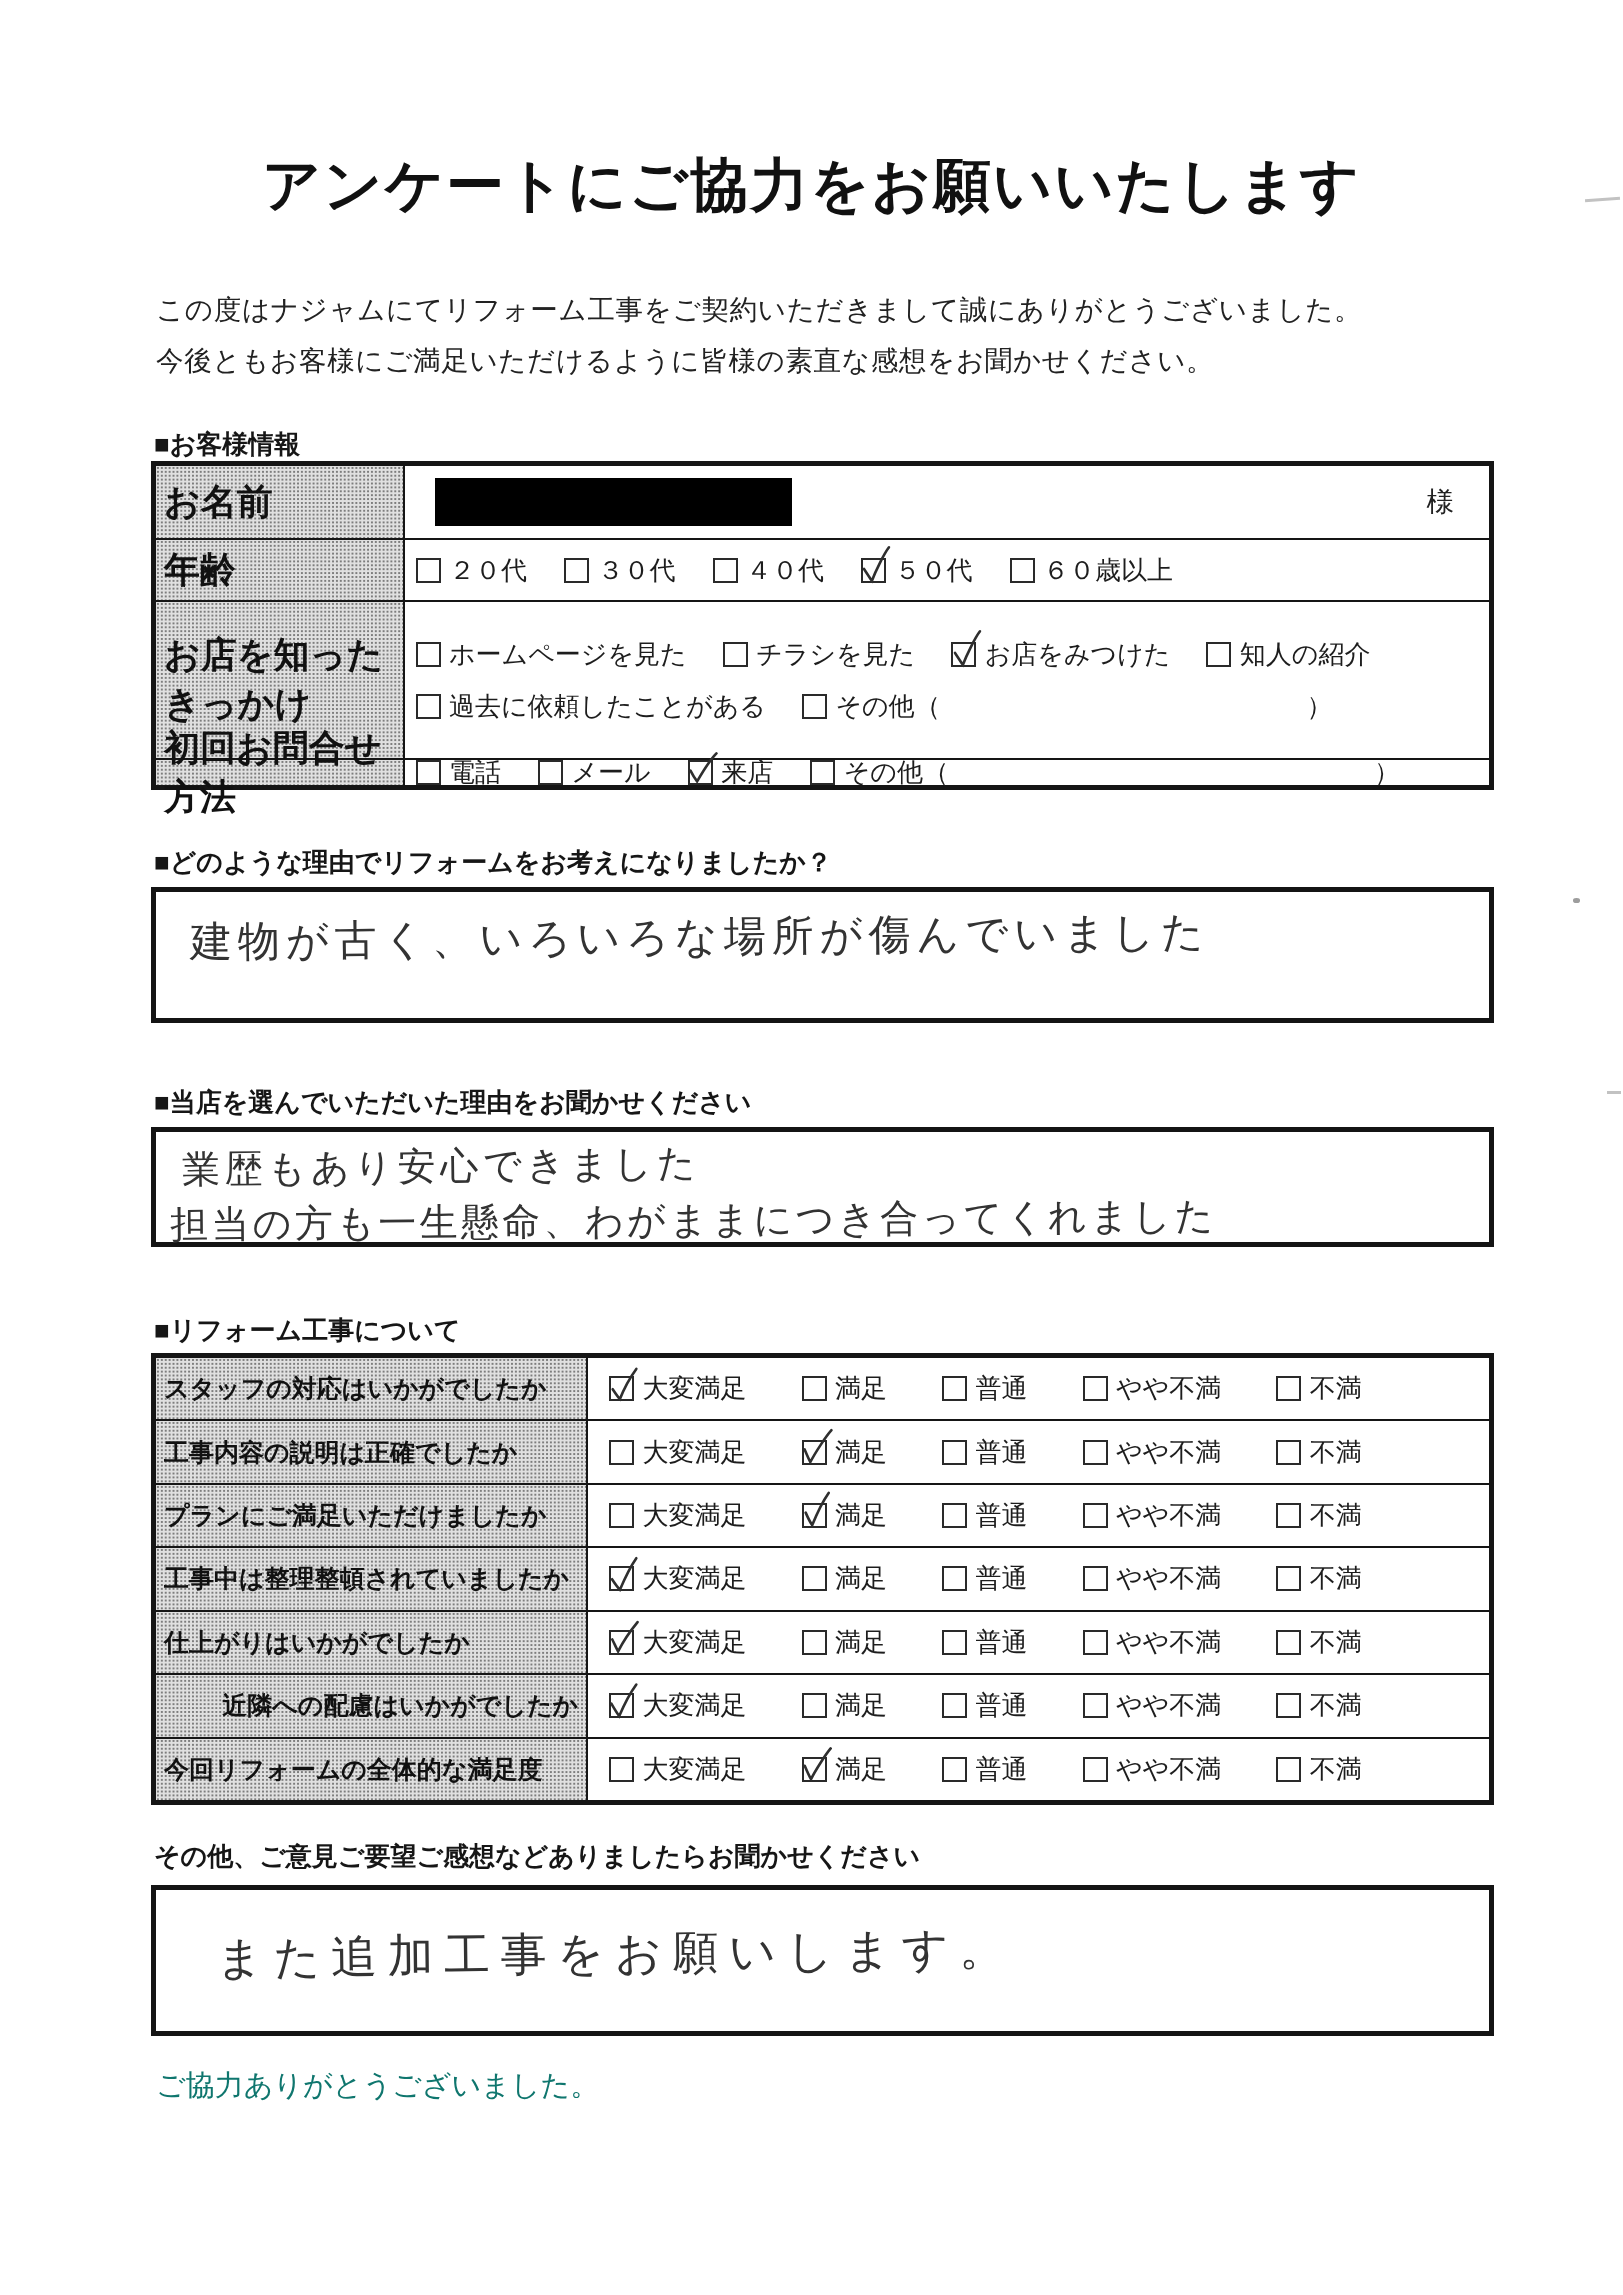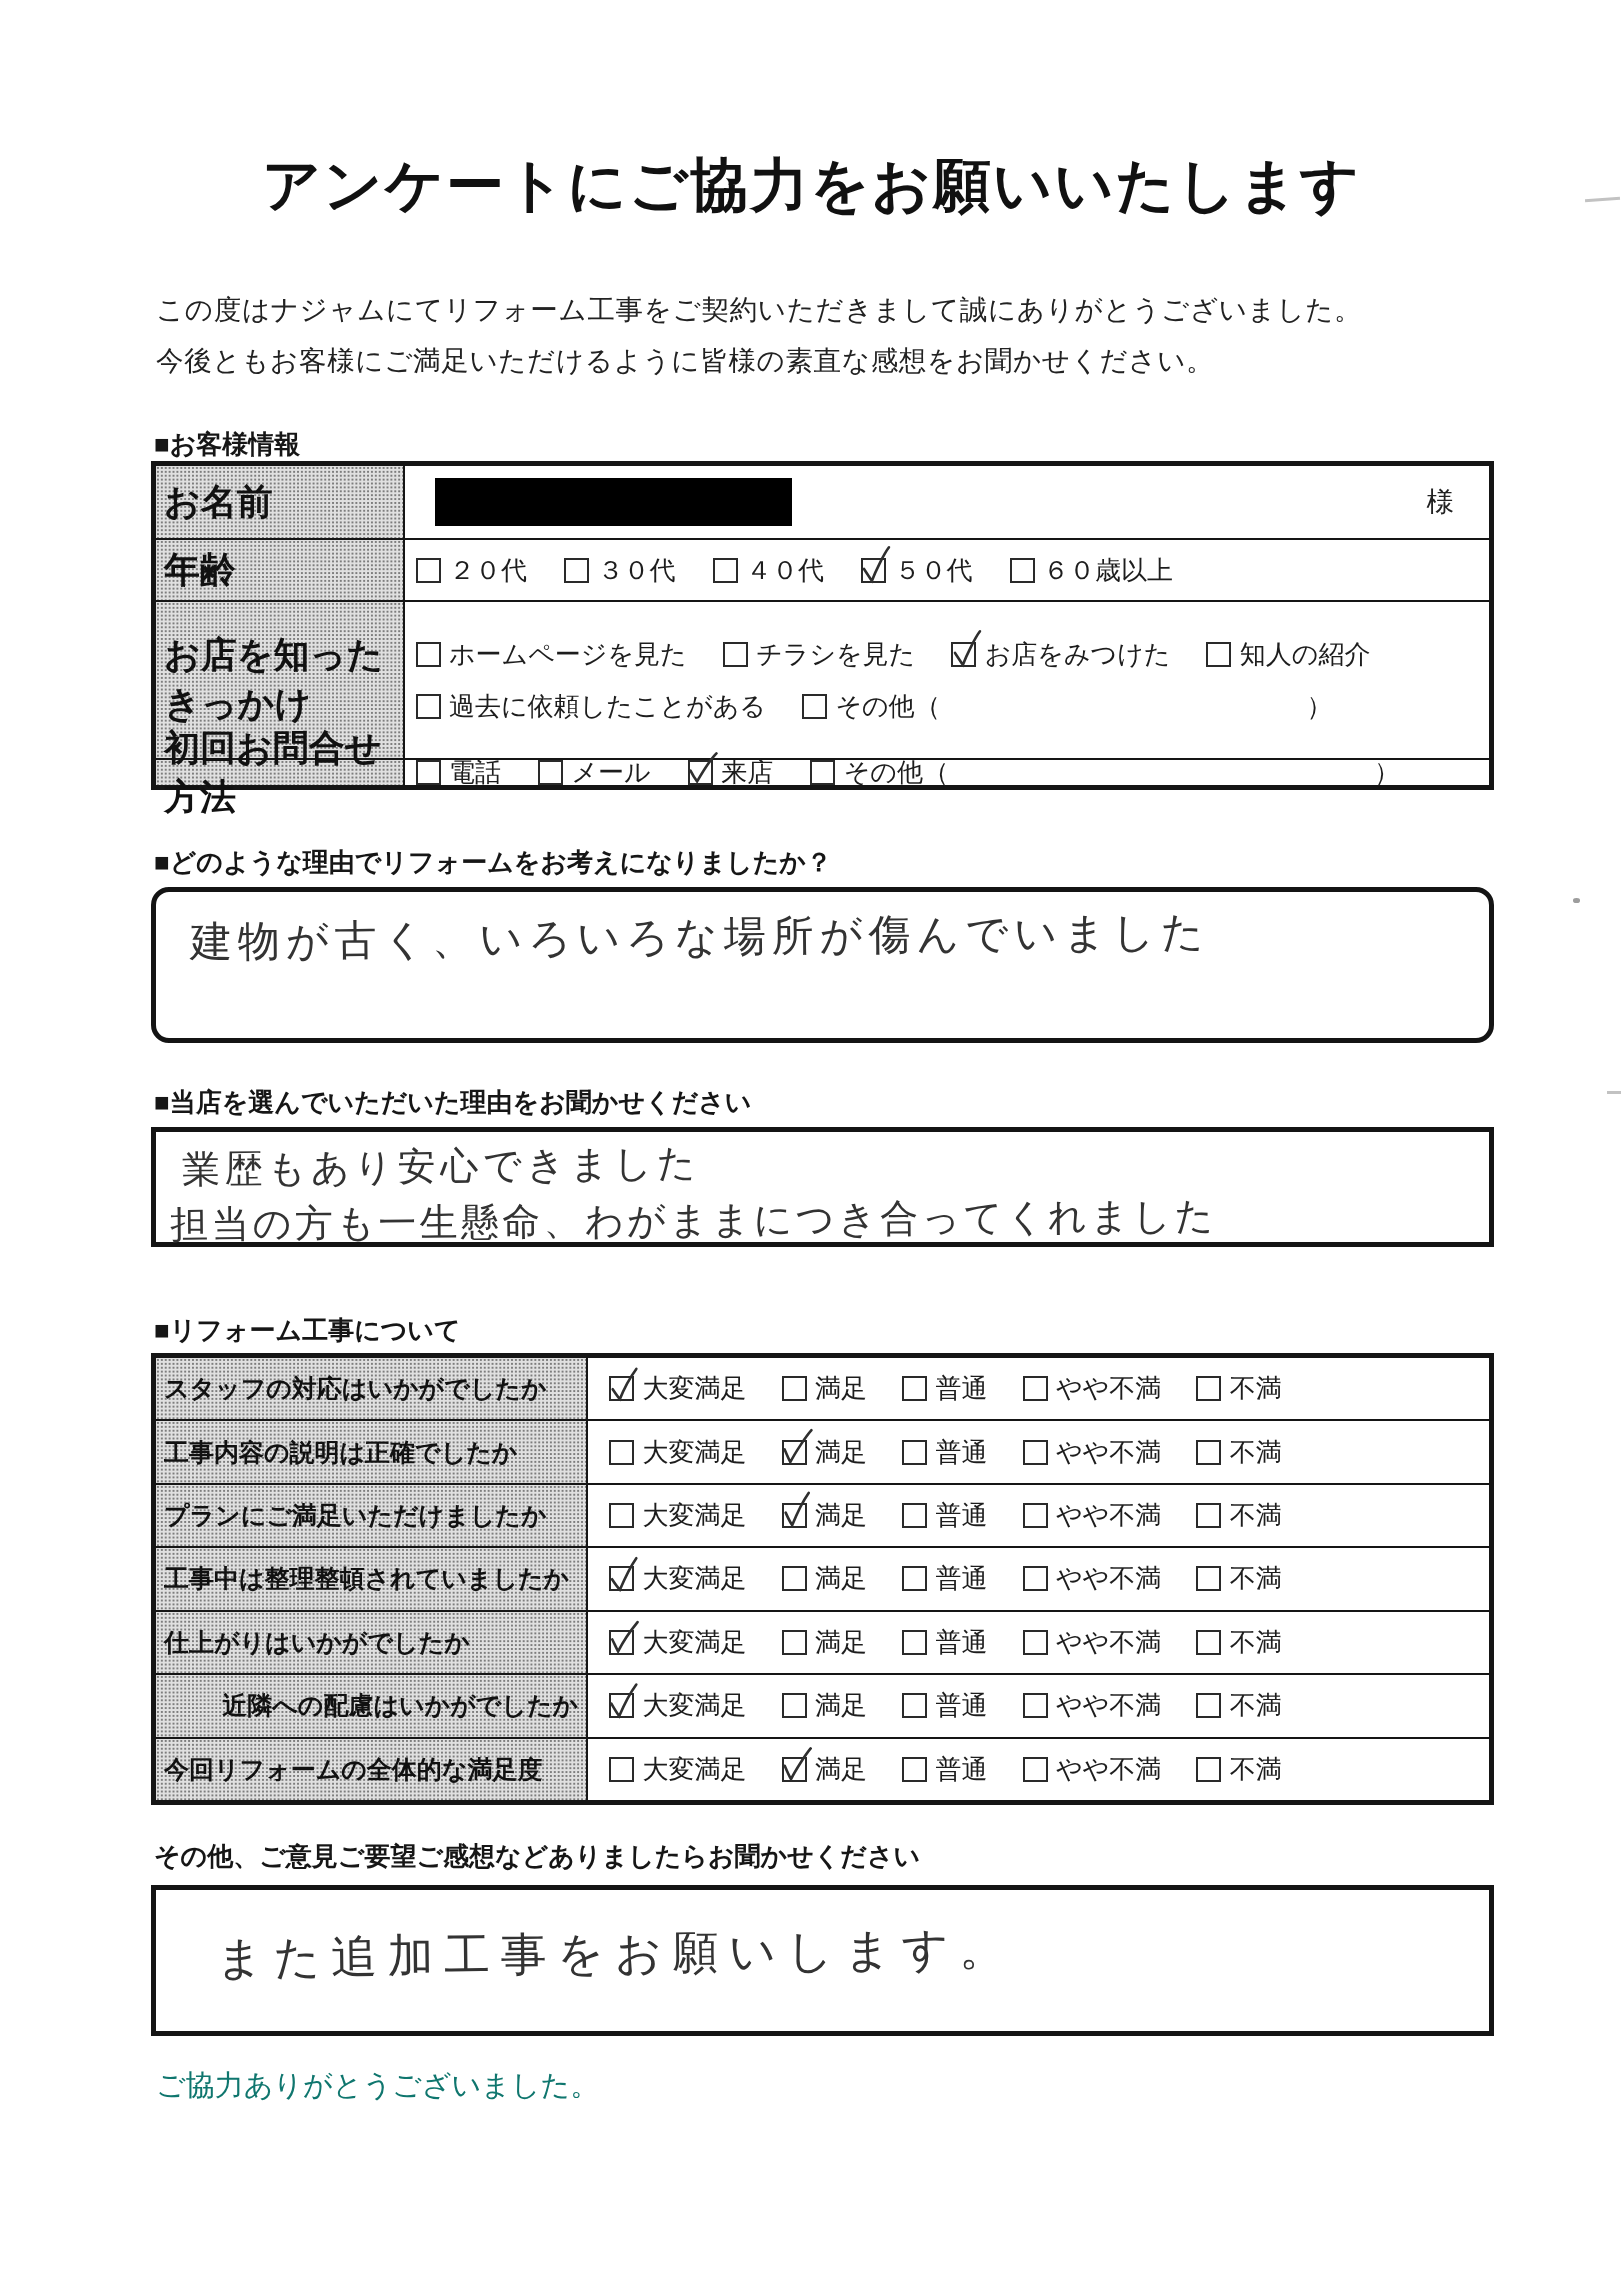--- a/index.html
+++ b/index.html
@@ -40,38 +40,38 @@
     padding:3.9px 7.9px; font-weight:bold; font-size:36px; color:#111; flex:none;
   }
   #info-table .label-cell { width:249px; }
   #work-table .label-cell { width:432px; font-size:25px; letter-spacing:0; }
   .value-cell { flex:1; display:flex; align-items:center; position:relative; min-width:0; }
   .value-col { flex-direction:column; justify-content:center; align-items:stretch; gap:17px; }
 
   .opts { display:flex; align-items:center; }
   #info-table .opts { padding-left:10.5px; column-gap:37px; }
   #info-table .opts.trigger { column-gap:36px; }
-  #work-table .opts { padding-left:21px; column-gap:35px; }
+  #work-table .opts { padding-left:21px; column-gap:55px; }
   .opt { display:inline-flex; align-items:center; font-size:26px; color:#1d1d1d; white-space:nowrap; }
   .cb {
     position:relative; display:inline-block; width:21px; height:21px;
     border:2px solid #2a2a2a; margin-right:8.5px; flex:none; background:#fff;
   }
   .tick { position:absolute; left:-4.6px; top:-15.7px; width:37px; height:42px; overflow:visible; }
   .tick path { stroke:#2f2f2f; stroke-width:4; fill:none; stroke-linecap:round; }
   .tick.slant { transform:rotate(7deg); }
   .sp650 { display:inline-block; width:425px; }
   .sp560 { display:inline-block; width:366px; }
 
   .redact { position:absolute; left:30px; top:50%; transform:translateY(-50%); width:357px; height:48px; background:#000; }
   .suffix { position:absolute; right:35px; font-size:27.5px; color:#222; }
 
   
   .box { position:absolute; left:151px; width:1343px; box-sizing:border-box; border:5.9px solid #141414; background:#fff; }
-  #reason-box  { top:887px; height:156px;border-radius:18px; }
+  #reason-box  { top:887px; height:136px; }
   #choice-box  { top:1127px; height:120px; }
   #comment-box { top:1885px; height:151px; }
   .handwriting { position:absolute; color:#333; white-space:nowrap; }
   #reason-text  { left:34px; top:17px;  font-size:42px; letter-spacing:5.9px;  transform:rotate(-0.6deg); }
   #choice-text1 { left:26px; top:9.2px;  font-size:38px; letter-spacing:4.6px;  transform:rotate(-0.8deg); }
   #choice-text2 { left:14.4px; top:63px;  font-size:38px; letter-spacing:3.3px;  transform:rotate(-0.5deg); }
   #comment-text { left:60px; top:33px;  font-size:46px; letter-spacing:10.5px; transform:rotate(-0.7deg); }
 
   
   .art { position:absolute; background:#c2c2c2; }

